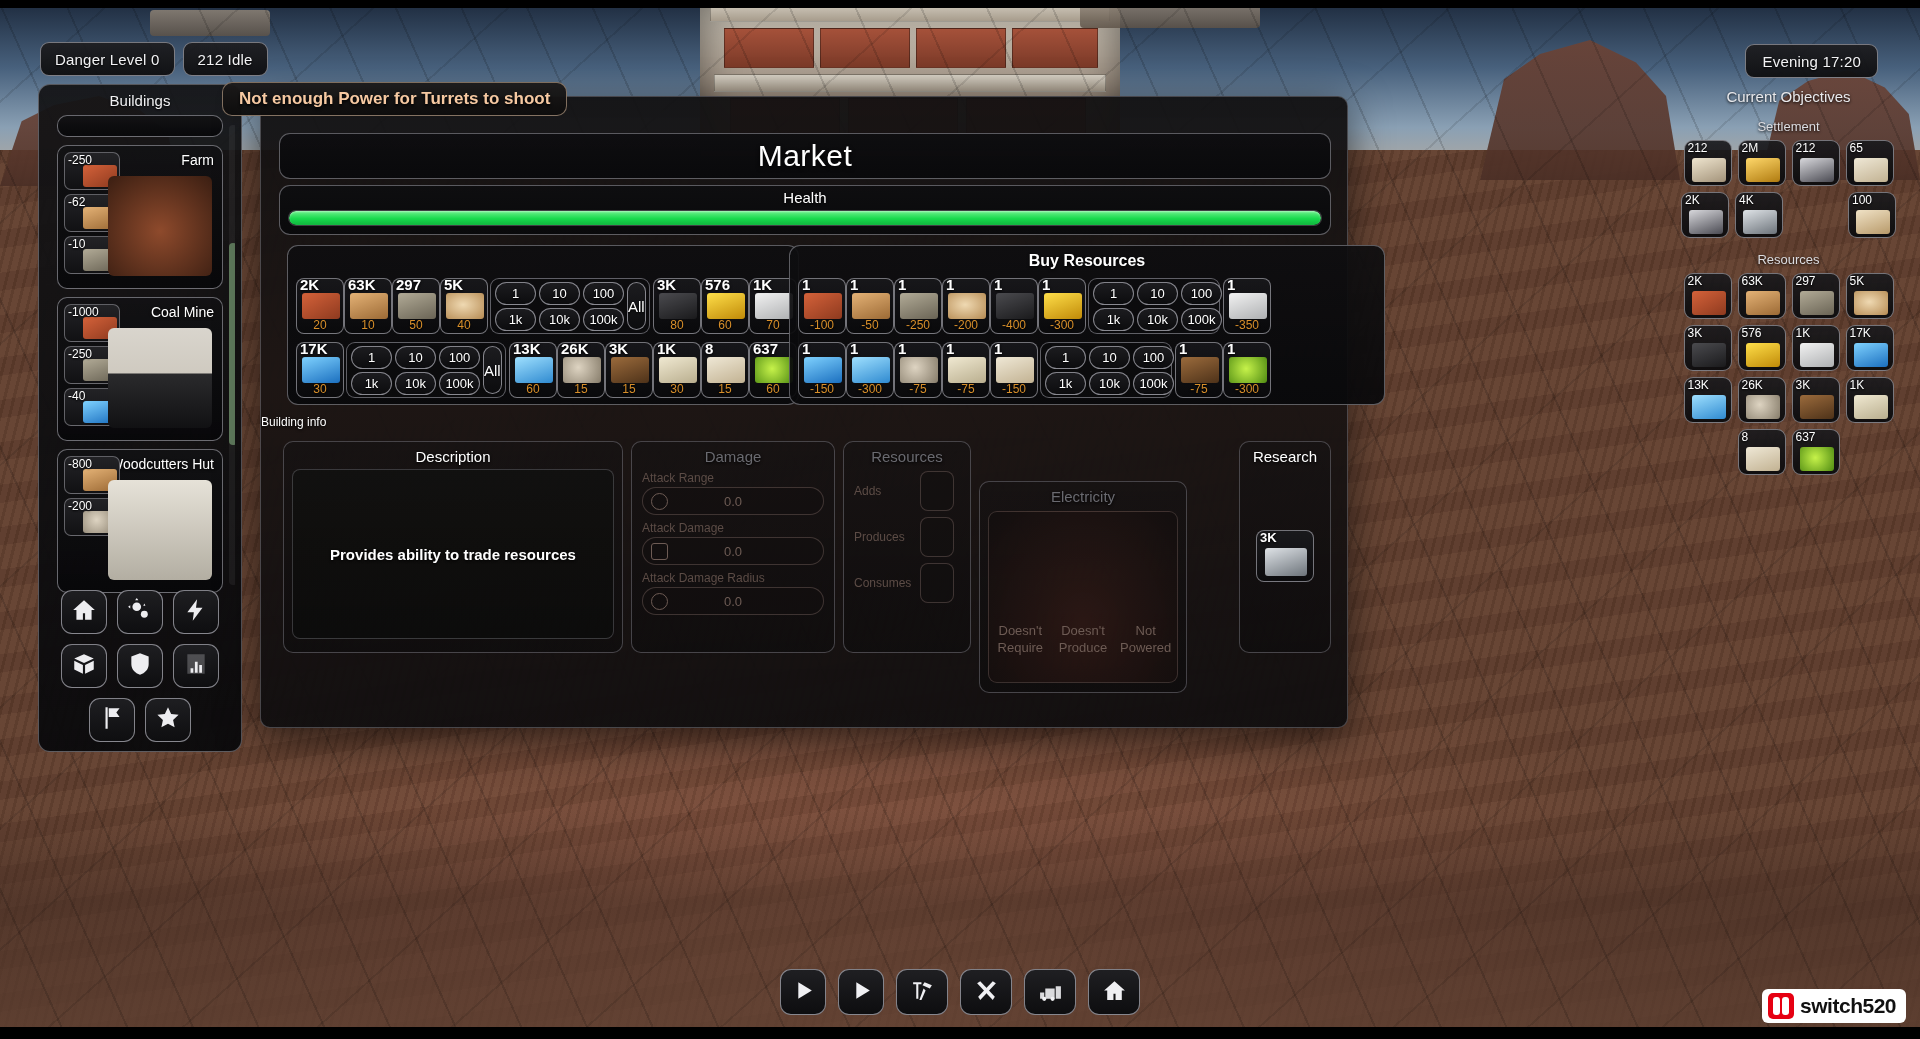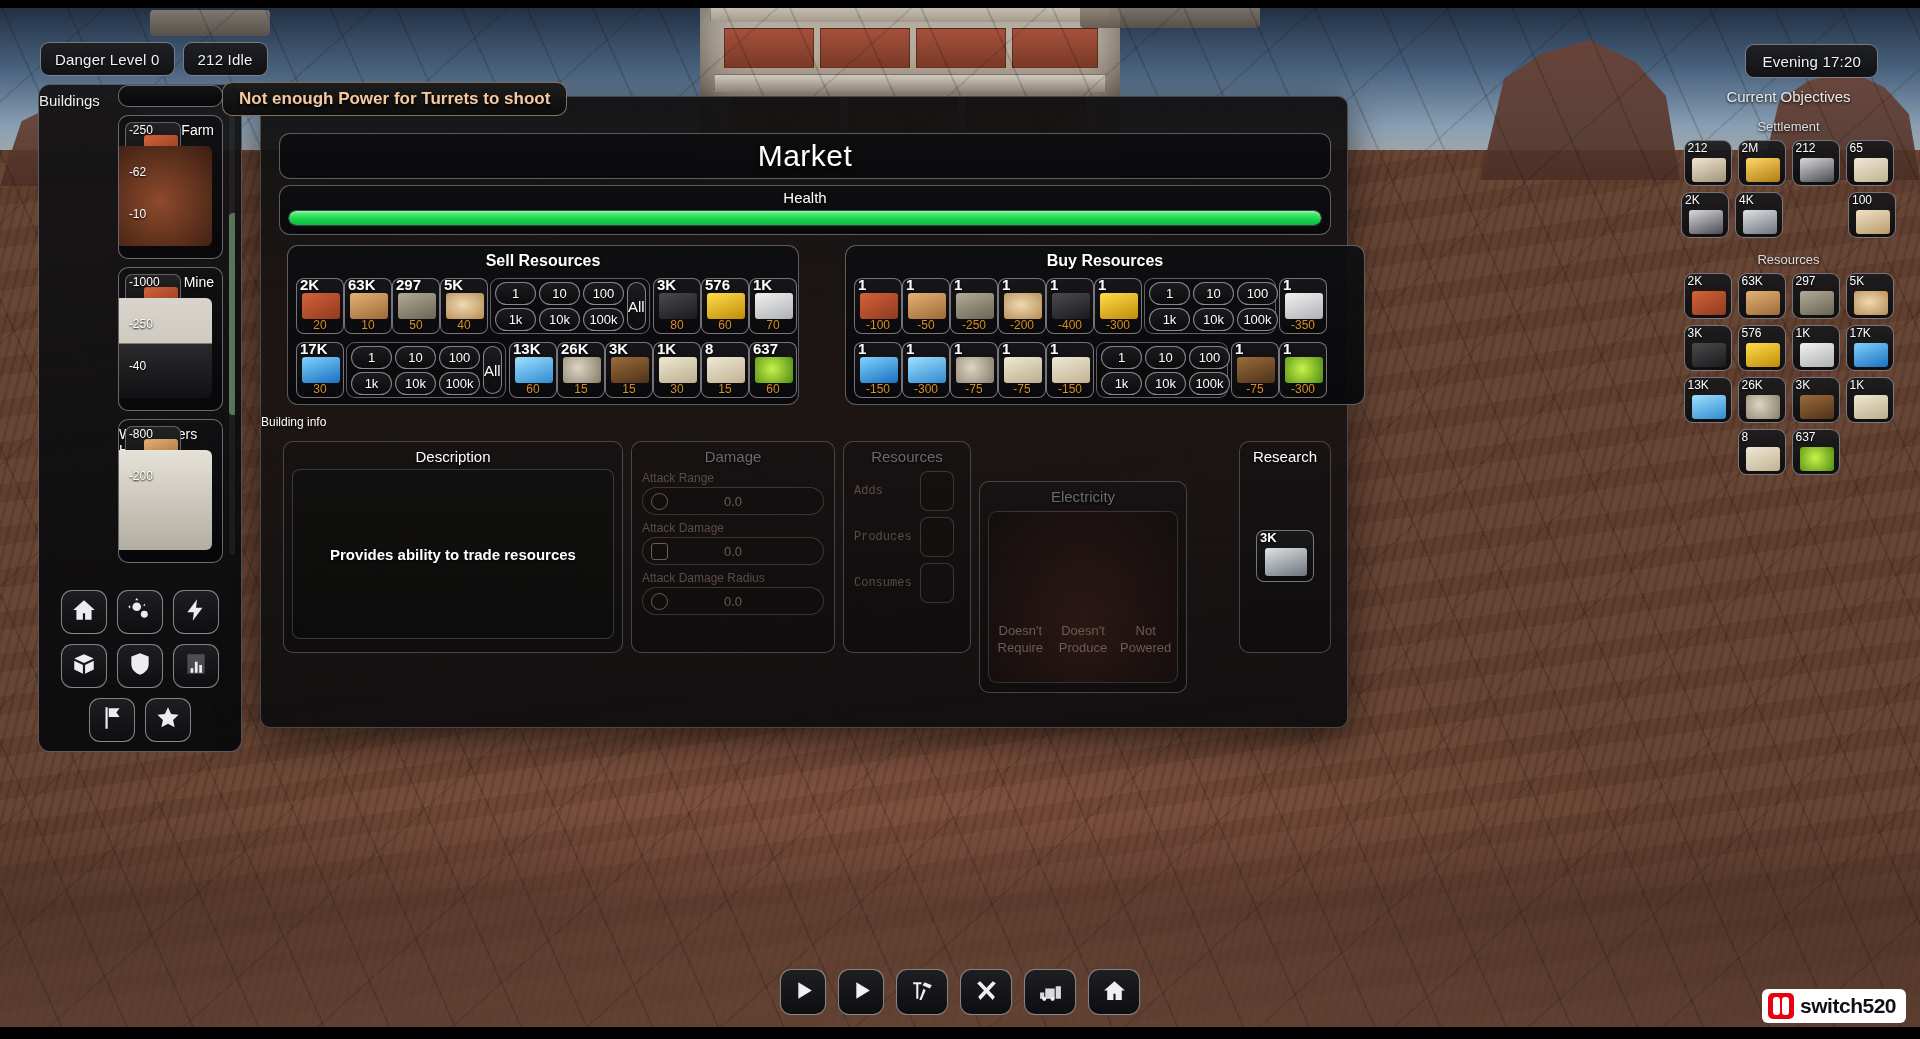--- a/index.html
+++ b/index.html
@@ -90,21 +90,21 @@
     text-shadow: 0 2px 3px #000;
     white-space:nowrap;
   }
 
   
   #buildings-panel {
     position:absolute; left:38px; top:84px; width:204px; height:668px; z-index:5;
     background: linear-gradient(180deg, rgba(20,20,22,.94), rgba(10,10,12,.96));
     border:1px solid rgba(190,190,200,.42);
     border-radius: 12px;
-    display:flex; flex-direction:row;
+    display:flex; flex-direction:column;
   }
   #buildings-title {
     text-align:center; color:#f0f0f2; font-size:15px; padding:7px 0 6px;
     text-shadow:0 1px 2px #000;
   }
   #buildings-list {
     position:relative; flex:1; overflow:hidden; margin: 0 6px 4px;
     border-radius:8px;
   }
   .bld-card {
@@ -224,21 +224,21 @@
   #health-bar-fill {
     height:100%; width:100%;
     background: linear-gradient(180deg,#6bf08a,#18d94d 55%,#10b63d);
     border-radius:7px;
     box-shadow: inset 0 1px 2px rgba(255,255,255,.45);
   }
 
   
   .trade-panel { position:absolute; top:148px; height:160px; }
   #sell-panel { left:26px; width:512px; }
-  #buy-panel { left:584px; width:520px; }
+  #buy-panel { left:528px; width:596px; }
   .trade-title {
     text-align:center; color:#fff; font-size:16px; font-weight:700;
     padding-top:6px; text-shadow:0 1px 3px #000;
   }
   .trade-row { position:absolute; left:8px; display:flex; align-items:flex-start; gap:1px; }
   .trade-row.r1 { top:32px; }
   .trade-row.r2 { top:96px; }
 
   .item-tile {
     position:relative; width:48px; height:56px;
@@ -317,21 +317,21 @@
     border-radius:14px; display:flex; align-items:center; justify-content:center;
     color:#6d5b54; font-size:13px;
     background: rgba(18,14,14,.5);
   }
   .stat-field .sicon {
     position:absolute; left:8px; top:5px; width:17px; height:17px;
     border:1px solid #6d5b54; border-radius:50%;
   }
   #bi-resources { left:582px; width:128px; height:212px; }
   #bi-resources .bi-title { color:#6a6a70; }
-  .resrow { display:flex; align-items:center; gap:8px; margin:6px 0 0 10px;font-family:Liberation Mono, monospace; }
+  .resrow { display:flex; align-items:center; gap:8px; margin:6px 0 0 10px; }
   .resrow .rl { color:#5c4c46; font-size:12px; width:58px; }
   .resslot {
     width:34px; height:40px; border:1px solid rgba(120,100,95,.45);
     border-radius:8px; background: rgba(18,14,14,.4);
   }
   #bi-electricity { left:718px; width:208px; height:212px;margin-top:40px; }
   #bi-electricity .bi-title { color:#6a6a70; }
   #elec-inner {
     margin:6px 8px 0; height:172px; border:1px solid rgba(120,100,95,.4);
     border-radius:9px; position:relative;
@@ -676,21 +676,20 @@
   <div class="mbox" id="health-box">
     <div id="health-label">Health</div>
     <div id="health-bar-outer">
       <div id="health-bar-fill"></div>
     </div>
   </div>
 
   <div class="mbox" id="market-heading">Market</div>
 
   <div class="mbox trade-panel" id="sell-panel">
-    <div class="trade-title">Sell Resources</div>
 
     <div class="trade-row r1">
       <div class="item-tile">
           <span class="qty">2K</span>
           <span class="img im-brick"></span>
           <span class="price">20</span>
         </div>
       <div class="item-tile">
           <span class="qty">63K</span>
           <span class="img im-plank"></span>

